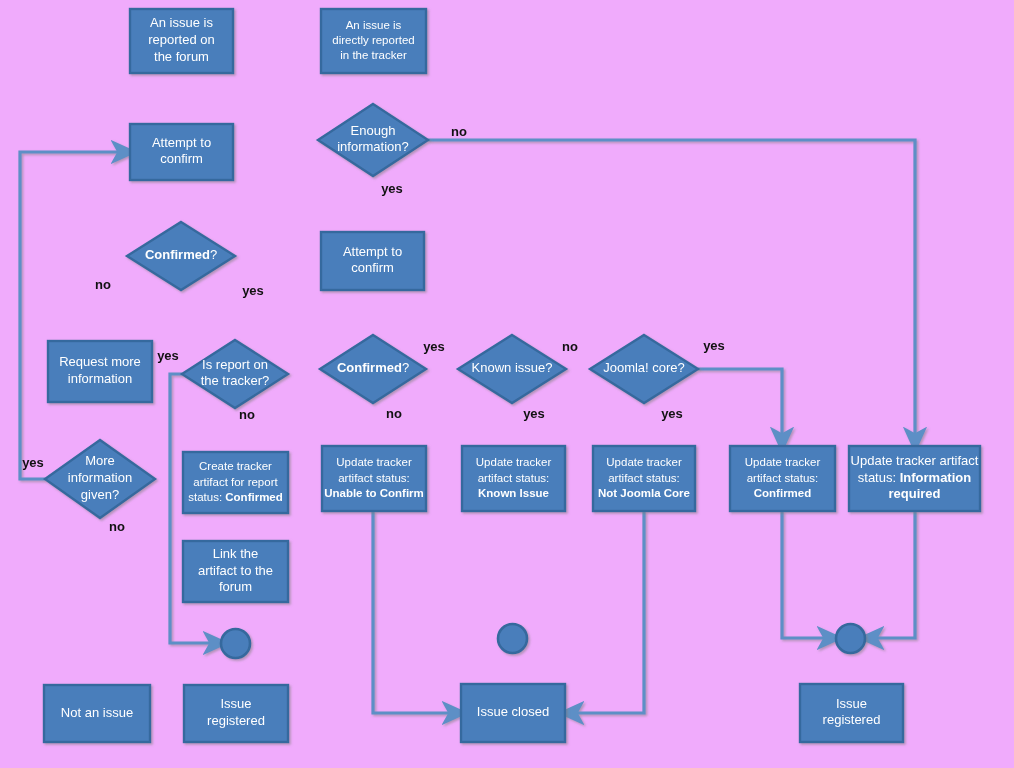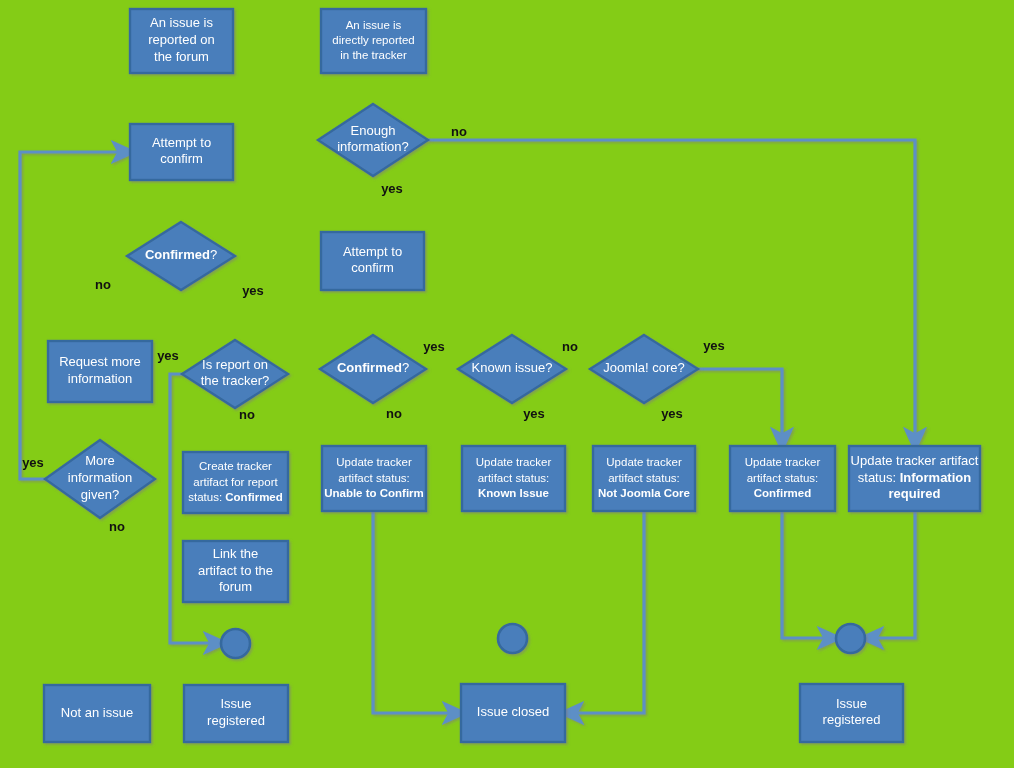--- a/index.html
+++ b/index.html
@@ -1,17 +1,17 @@
 <!DOCTYPE html>
 <html><head>
 <meta charset="utf-8">
 <style>
   html,body{margin:0;padding:0;background:#ffffff;}
   body{width:1014px;height:768px;overflow:hidden;font-family:"Liberation Sans",sans-serif;}
-  #stage{position:relative;width:1014px;height:768px;background:#84cc16;}
+  #stage{position:relative;width:1014px;height:768px;background:#f0abfc;}
   svg{position:absolute;left:0;top:0;}
   .nodeText{
     fill:#ffffff;
     font-family:"Liberation Sans",sans-serif;
     text-anchor:middle;
     dominant-baseline:middle;
   }
   .edgeLabel{
     fill:#111111;
     font-family:"Liberation Sans",sans-serif;

